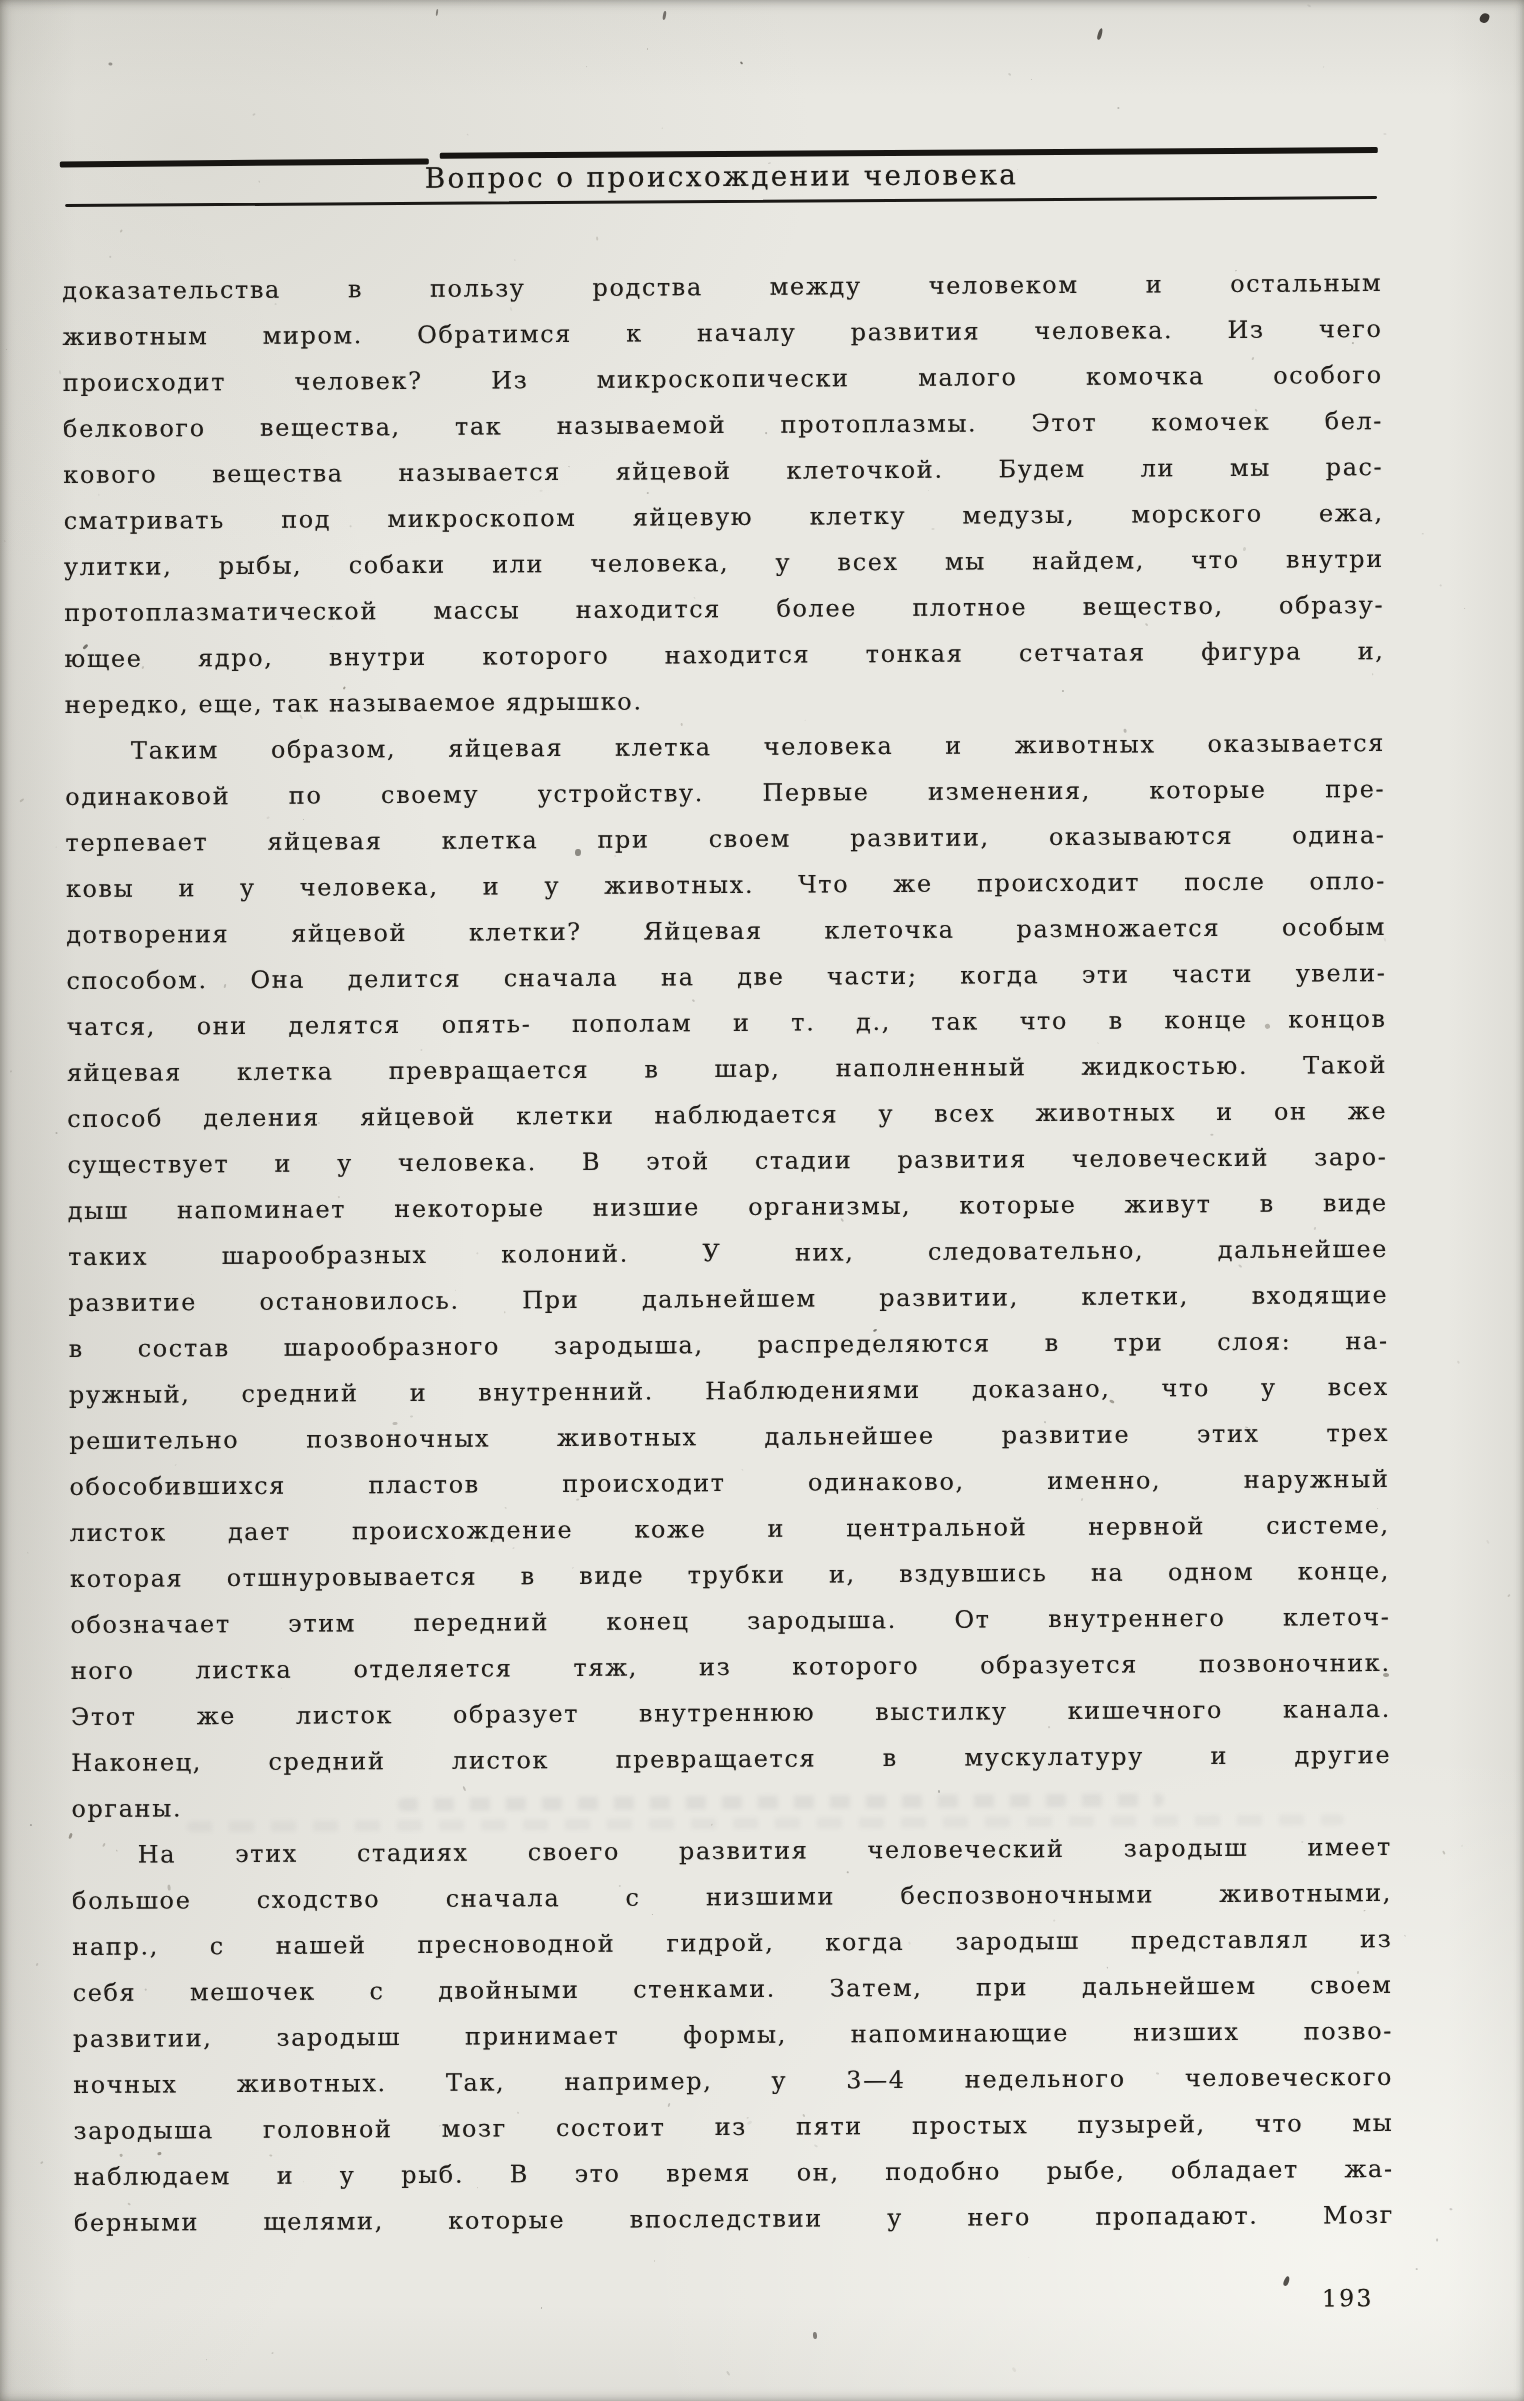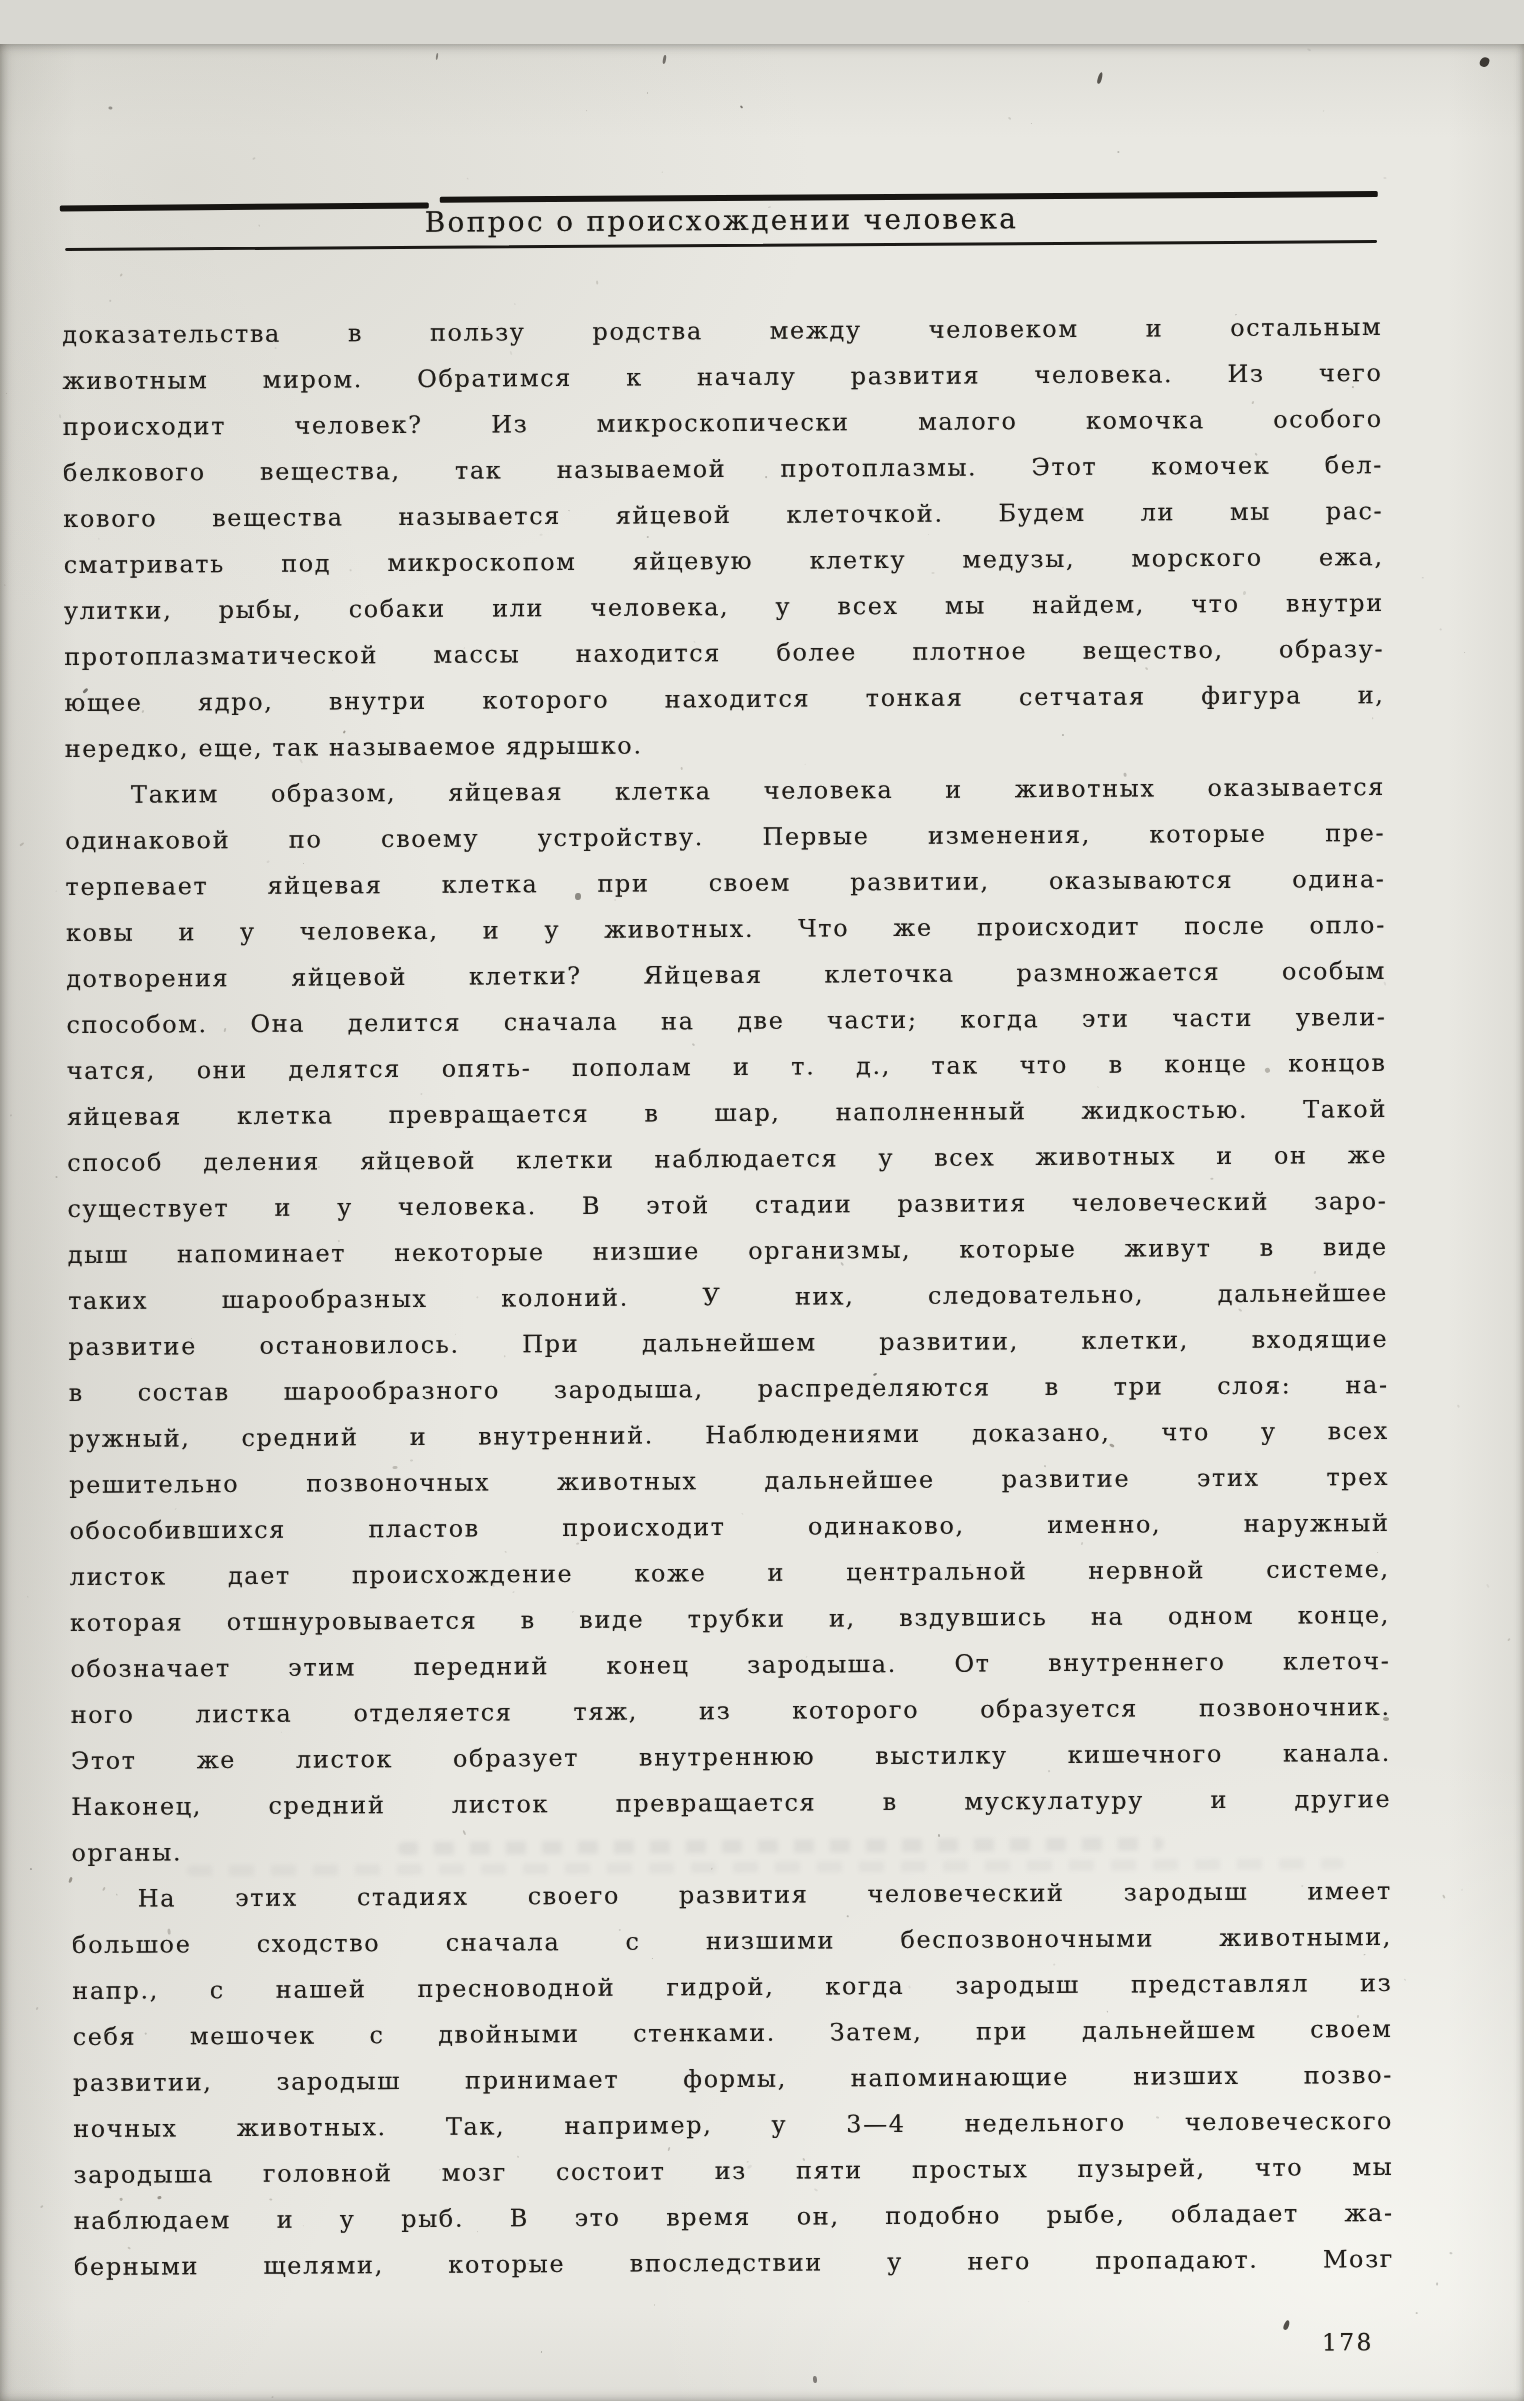--- a/index.html
+++ b/index.html
@@ -14,21 +14,20 @@
     background-image:
       radial-gradient(1017px 704px at 12% 6%, rgba(186,184,174,0.28), rgba(0,0,0,0) 62%),
       radial-gradient(1173px 860px at 88% 94%, rgba(255,255,250,0.55), rgba(0,0,0,0) 60%),
       radial-gradient(626px 1720px at 2% 55%, rgba(160,157,148,0.22), rgba(0,0,0,0) 70%),
       linear-gradient(90deg, rgba(140,138,128,0.20), rgba(0,0,0,0) 5%, rgba(0,0,0,0) 95%, rgba(150,148,138,0.14)),
       linear-gradient(0deg, rgba(150,148,138,0.12), rgba(0,0,0,0) 4%, rgba(0,0,0,0) 96%, rgba(145,143,133,0.12));
     box-shadow: inset 6.3px 0 14px -6.3px rgba(85,82,74,.55),
                 inset -4.7px 0 11px -5.5px rgba(85,82,74,.35),
                 inset 0 5.5px 12.5px -6.3px rgba(85,82,74,.45),
                 inset 0 -5.5px 12.5px -6.3px rgba(85,82,74,.35);
-    margin-top: 44px;
   }
   .scan{
     position:absolute;left:66px;top:0;width:1323px;height:2401px;
     transform:rotate(-0.35deg);transform-origin:662px 1173px;
     color:#221f1b;
   }
   .rule{position:absolute;background:#171512;border-radius:1.6px;}
   .rule-top-a{left:0;top:157px;width:369px;height:5.5px;transform:rotate(-0.12deg);}
   .rule-top-b{left:380px;top:151px;width:938px;height:5.5px;}
   .rule-bottom{left:4.7px;top:200px;width:1312px;height:3.1px;background:#1b1916;}
@@ -125,21 +124,21 @@
         <div class="line">большое сходство сначала с низшими беспозвоночными животными,</div>
         <div class="line">напр., с нашей пресноводной гидрой, когда зародыш представлял из</div>
         <div class="line">себя мешочек с двойными стенками. Затем, при дальнейшем своем</div>
         <div class="line">развитии, зародыш принимает формы, напоминающие низших позво-</div>
         <div class="line">ночных животных. Так, например, у 3—4 недельного человеческого</div>
         <div class="line">зародыша головной мозг состоит из пяти простых пузырей, что мы</div>
         <div class="line">наблюдаем и у рыб. В это время он, подобно рыбе, обладает жа-</div>
         <div class="line">берными щелями, которые впоследствии у него пропадают. Мозг</div>
       </div>
 
-    <div class="page-number">178</div>
+    <div class="page-number">193</div>
   </div>
 
   <div class="mark mark-blob-tr"></div>
   <div class="mark mark-apos-1"></div>
   <div class="mark mark-apos-2"></div>
   <div class="mark mark-apos-3"></div>
   <div class="mark mark-apos-4"></div>
   <div class="mark mark-apos-5"></div>
 <div class="speck" style="width: 4.1px; height: 6px; left: 1384px; top: 1672px; background: rgb(118, 112, 101); opacity: 0.64; transform: rotate(94deg);"></div>
     <div class="speck" style="width: 2.8px; height: 1.9px; left: 343px; top: 687px; background: rgb(118, 112, 101); opacity: 0.65; transform: rotate(121deg);"></div>

